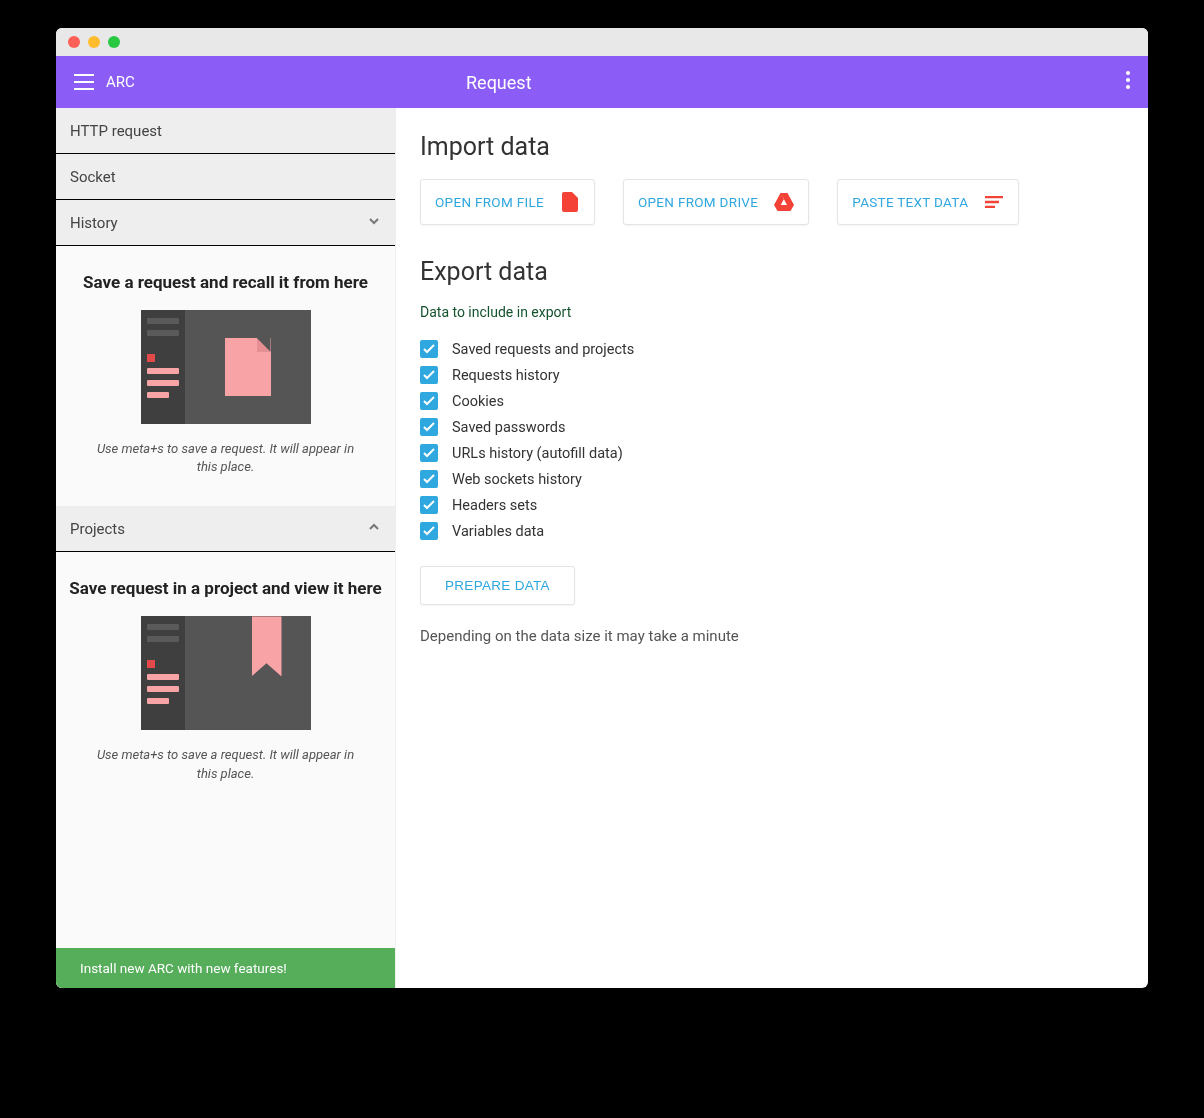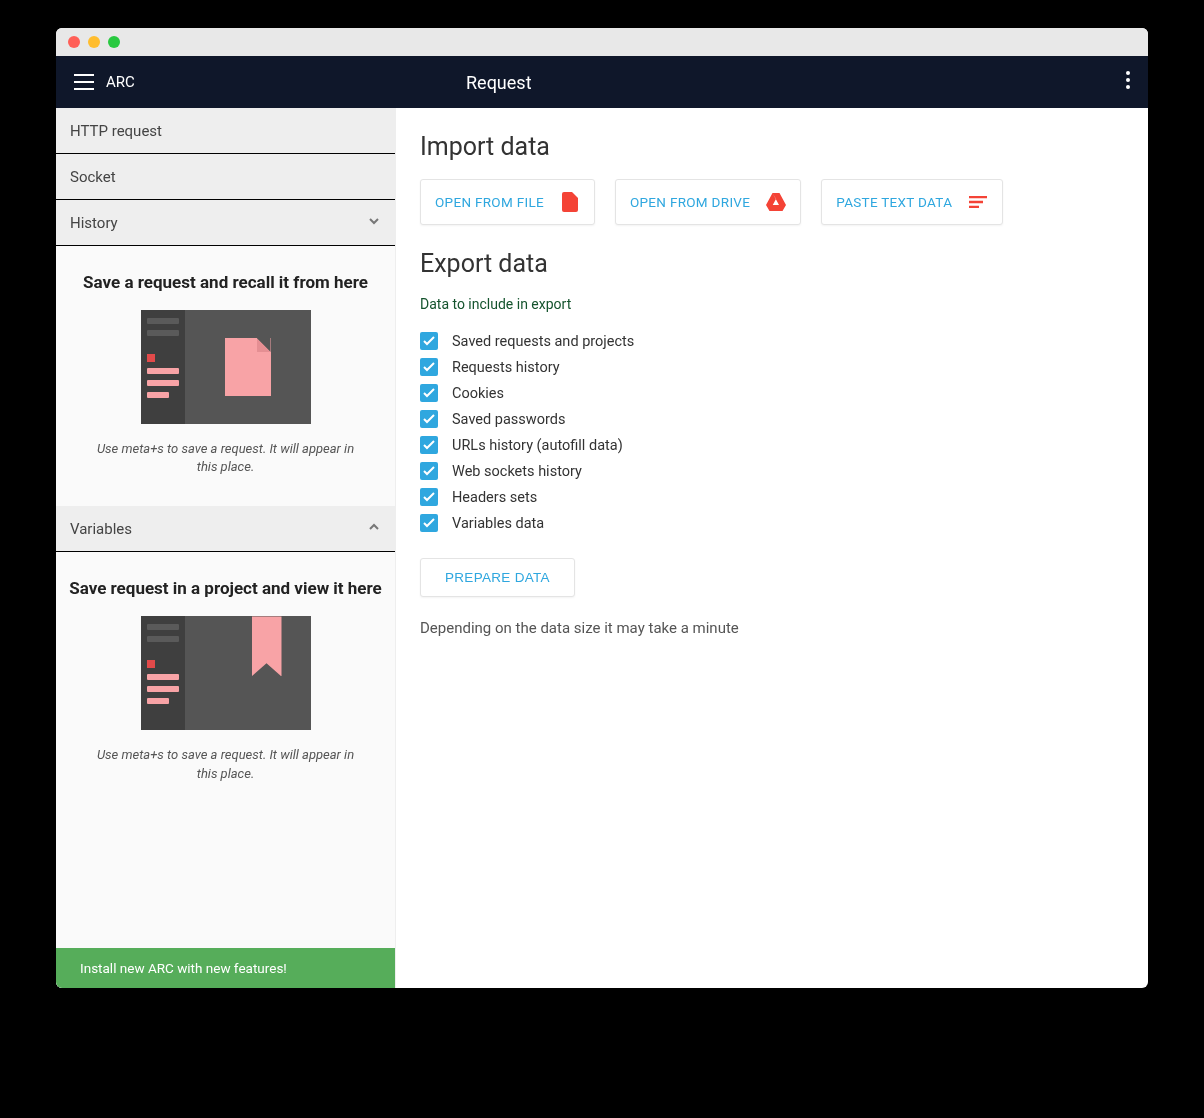--- a/index.html
+++ b/index.html
@@ -31,21 +31,21 @@
     padding-left: 12px;
     gap: 8px;
   }
   .tl-btn { width: 12px; height: 12px; border-radius: 50%; }
   .tl-close { background: #ff5f57; }
   .tl-min { background: #ffbd2e; }
   .tl-max { background: #28c940; }
 
   .topbar {
     height: 52px;
-    background: #0f172a;
+    background: #8b5cf6;
     color: #fff;
     display: flex;
     align-items: center;
     padding: 0 18px;
     position: relative;
   }
   .menu-icon svg { display: block; }
   .app-name { margin-left: 12px; font-size: 15px; font-weight: 400; }
   .topbar-title {
     position: absolute;
@@ -171,22 +171,22 @@
     color: #333;
   }
   .main h2 {
     font-size: 25px;
     font-weight: 400;
     color: #333;
     margin-bottom: 18px;
   }
   .btn-row {
     display: flex;
-    gap: 20px;
-    margin-bottom: 24px;
+    gap: 28px;
+    margin-bottom: 32px;
   }
   .obtn {
     border: 1px solid #e4e4e4;
     border-radius: 3px;
     padding: 12px 14px;
     display: flex;
     align-items: center;
     gap: 16px;
     font-size: 13.5px;
     letter-spacing: 0.3px;
@@ -283,21 +283,21 @@
               <div class="bar pink2"></div>
           </div>
           <div class="illus-main">
               <div class="file-shape"></div>
             </div>
         </div>
         <div class="illus-note">Use meta+s to save a request. It will appear in this place.</div>
       </div>
 
       <div class="nav-item">
-        <span>Variables</span>
+        <span>Projects</span>
         <span class="chev">
           <svg width="14" height="14" viewBox="0 0 14 14">
               <path d="M3 9l4-4 4 4" stroke="#777" stroke-width="2" fill="none"></path>
             </svg>
         </span>
       </div>
 
       <div class="section-panel">
         <h3>Save request in a project and view it here</h3>
         <div class="illus">

